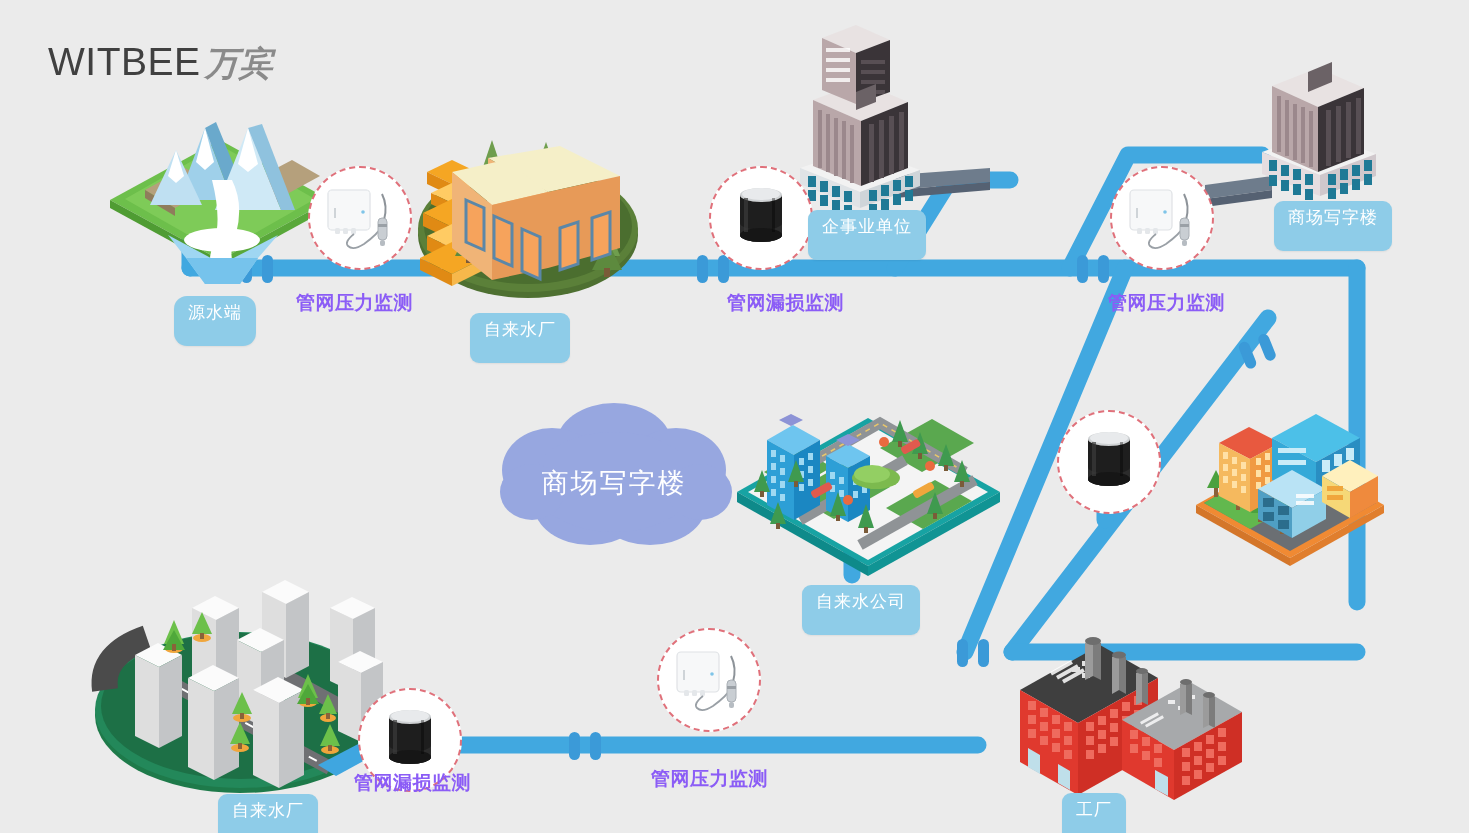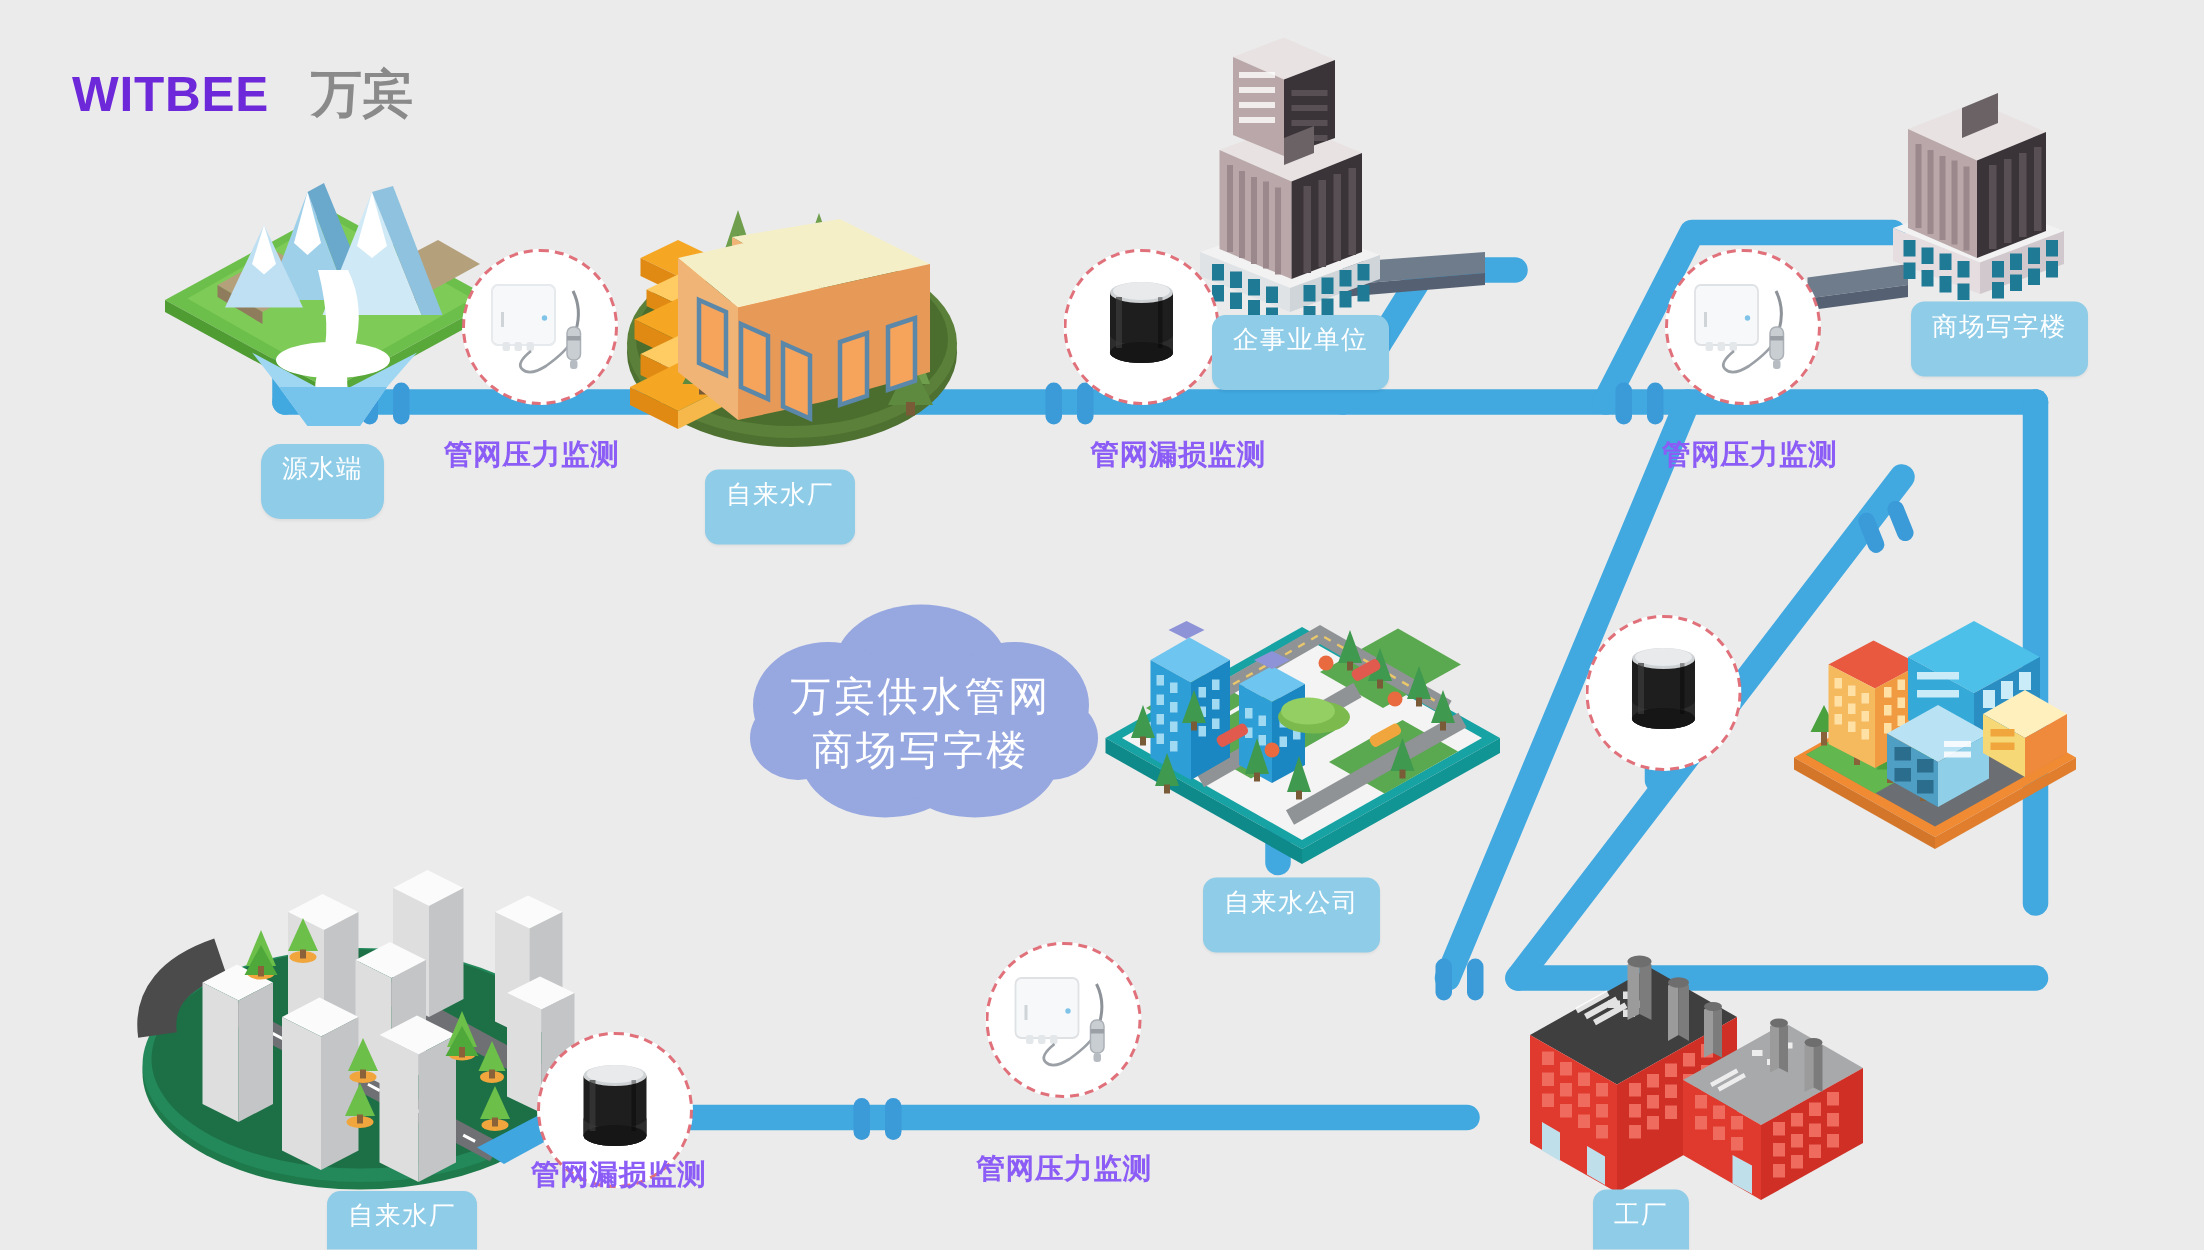--- a/index.html
+++ b/index.html
@@ -10,26 +10,27 @@
     overflow:hidden;
     position:relative;
   }
   #stage{position:absolute;left:0;top:0;width:1469px;height:833px;overflow:hidden;}
   #pipes{position:absolute;left:0;top:0;width:1469px;height:833px;}
   #art{position:absolute;left:0;top:0;width:1469px;height:833px;}
 
   
   .logo{position:absolute;left:48px;top:40px;white-space:nowrap;}
   .logo .wit{
-    font-size:33px;font-weight:bold;color:#6d28d9;letter-spacing:0.5px;
+    font-size:39px;font-weight:normal;color:#404040;letter-spacing:0.5px;
     font-family:"Liberation Sans","DejaVu Sans",sans-serif;
   }
   .logo .cn{
-    font-size:34px;font-weight:bold;color:#8a8a8a;margin-left:28px;
+    font-size:34px;font-weight:bold;color:#8a8a8a;margin-left:4px;
     font-family:"DejaVu Sans","Liberation Sans",sans-serif;
+    font-style:italic;
   }
 
   
   .pill{
     position:absolute;
     background:#8ecce8;
     color:#ffffff;
     border-radius:9px;
     font-size:17px;
     font-family:"DejaVu Sans","Liberation Sans",sans-serif;
@@ -742,21 +743,20 @@
       </g>
     </g>
   </svg>
 
   <div class="logo">
     <span class="wit">WITBEE</span><span class="cn">万宾</span>
   </div>
 
   <div class="cloud-wrap" style="left:500px;top:420px;width:228px;height:126px;">
     <div class="cloud-text">
-      <span>万宾供水管网</span>
       <span>商场写字楼</span>
     </div>
   </div>
 
   <div class="sensor" style="left:308px;top:166px;width:104px;height:104px;">
     <svg width="100" height="100" viewBox="0 0 100 100">
       <rect x="18" y="22" width="42" height="40" rx="4" fill="#f7f8f9" stroke="#dfe2e5" stroke-width="1.2"></rect>
       <rect x="18" y="22" width="42" height="40" rx="4" fill="none" stroke="#e9ecef" stroke-width="1"></rect>
       <rect x="24" y="40" width="2" height="10" fill="#cfd4d8"></rect>
       <circle cx="53" cy="44" r="1.8" fill="#7fc4e8"></circle>

